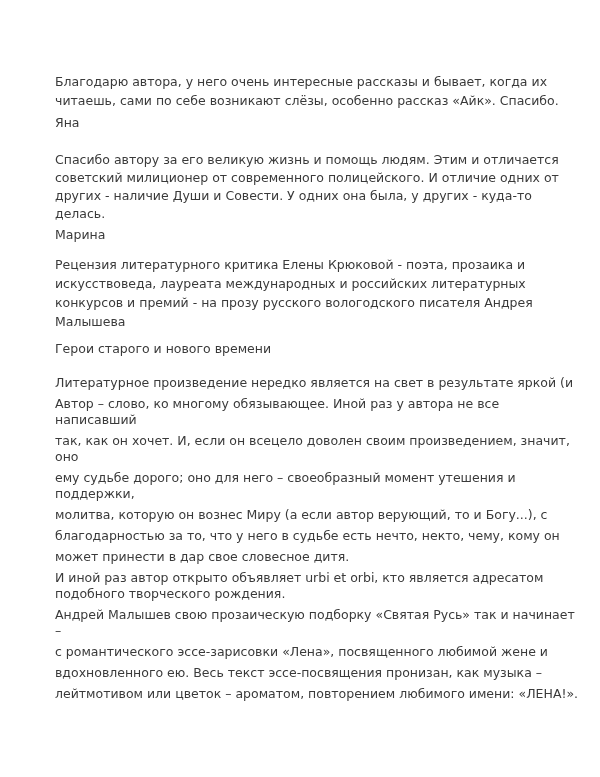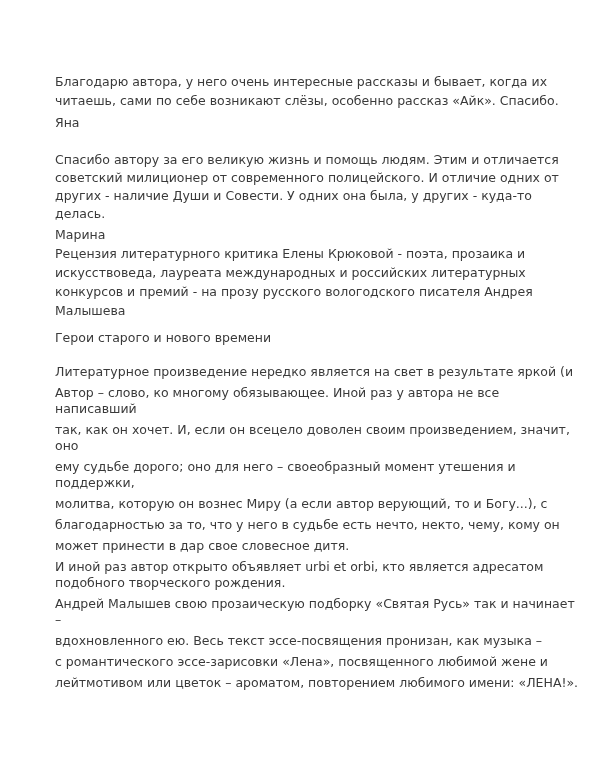--- a/index.html
+++ b/index.html
@@ -23,21 +23,21 @@
     background: #ffffff;
   }
   .tline {
     line-height: 19px;
     white-space: nowrap;
   }
   .sig {
     margin-top: 3px;
   }
   #comment-1 { margin-bottom: 19px; }
-  #comment-2 { }
+  #comment-2 { margin-bottom: 11px; }
   #comment-2 .tline { line-height: 18px; }
   #review-intro { margin-bottom: 8px; }
   #review-title { margin-bottom: 17px; }
   #essay { margin-top: 16px; }
   .essay-line {
     line-height: 16px;
     white-space: nowrap;
   }
   .essay-line.main { margin-top: 5px; }
 </style>
@@ -81,18 +81,18 @@
     <div class="essay-line cont">оно</div>
     <div class="essay-line main">ему судьбе дорого; оно для него – своеобразный момент утешения и</div>
     <div class="essay-line cont">поддержки,</div>
     <div class="essay-line main">молитва, которую он вознес Миру (а если автор верующий, то и Богу...), с</div>
     <div class="essay-line main">благодарностью за то, что у него в судьбе есть нечто, некто, чему, кому он</div>
     <div class="essay-line main">может принести в дар свое словесное дитя.</div>
     <div class="essay-line main">И иной раз автор открыто объявляет urbi et orbi, кто является адресатом</div>
     <div class="essay-line cont">подобного творческого рождения.</div>
     <div class="essay-line main">Андрей Малышев свою прозаическую подборку «Святая Русь» так и начинает</div>
     <div class="essay-line cont">–</div>
+    <div class="essay-line main">с романтического эссе-зарисовки «Лена», посвященного любимой жене и</div>
     <div class="essay-line main">вдохновленного ею. Весь текст эссе-посвящения пронизан, как музыка –</div>
-    <div class="essay-line main">с романтического эссе-зарисовки «Лена», посвященного любимой жене и</div>
     <div class="essay-line main">лейтмотивом или цветок – ароматом, повторением любимого имени: «ЛЕНА!».</div>
   </section>
 
 </div>
 
 </body></html>

